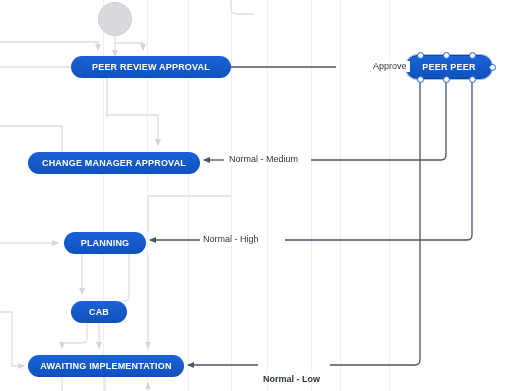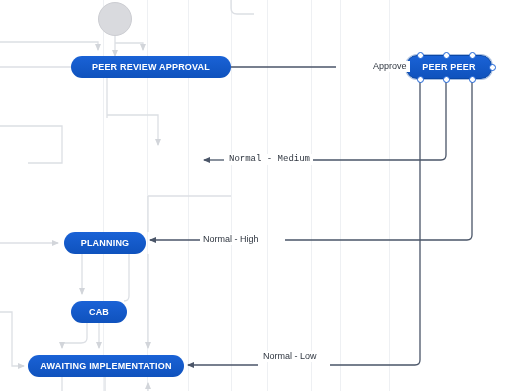--- a/index.html
+++ b/index.html
@@ -155,20 +155,23 @@
       <path d="M258,365 L188,365" marker-end="url(#arrow-active)"></path>
     </g>
   </svg>
 
   <div class="start-node" style="left:98px; top:2px; width:34px; height:34px;"></div>
 
   <div class="node" style="left:71px; top:56px; width:160px; height:22px; font-size:9px;">
     <span class="node-label">PEER REVIEW APPROVAL</span>
   </div>
 
+  <div class="node" style="left:28px; top:152px; width:172px; height:22px; font-size:9px;">
+    <span class="node-label">CHANGE MANAGER APPROVAL</span>
+  </div>
 
   <div class="node" style="left:64px; top:232px; width:82px; height:22px; font-size:9px;">
     <span class="node-label">PLANNING</span>
   </div>
 
   <div class="node" style="left:71px; top:301px; width:56px; height:22px; font-size:9px;">
     <span class="node-label">CAB</span>
   </div>
 
   <div class="node" style="left:28px; top:355px; width:156px; height:22px; font-size:9px;text-align:center;">
@@ -185,25 +188,25 @@
   <div class="handle" style="left:402.5px; top:63.5px;"></div>
   <div class="handle" style="left:488.5px; top:63.5px;"></div>
   <div class="handle" style="left:416.5px; top:75.5px;"></div>
   <div class="handle" style="left:442.5px; top:75.5px;"></div>
   <div class="handle" style="left:468.5px; top:75.5px;"></div>
 
   <div class="edge-label" style="left:341px; top:61px;margin-left:29px;">
     <span>Approve</span>
   </div>
 
-  <div class="edge-label" style="left:226px; top:154px;font-family:Liberation Mono, monospace;">
+  <div class="edge-label" style="left:226px; top:154px;">
     <span>Normal - Medium</span>
   </div>
 
   <div class="edge-label" style="left:200px; top:234px;">
     <span>Normal - High</span>
   </div>
 
-  <div class="edge-label" style="left:260px; top:351px;">
+  <div class="edge-label" style="left:260px; top:374px;font-weight:bold;">
     <span>Normal - Low</span>
   </div>
 
 </div>
 
 </body></html>

